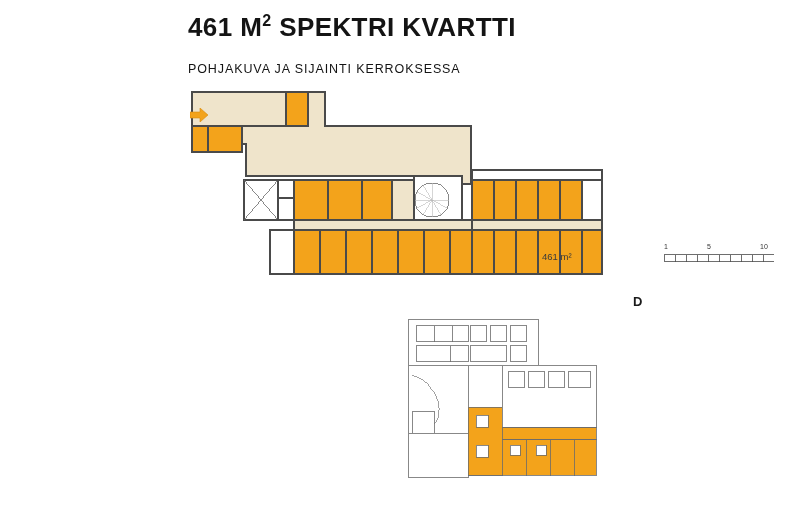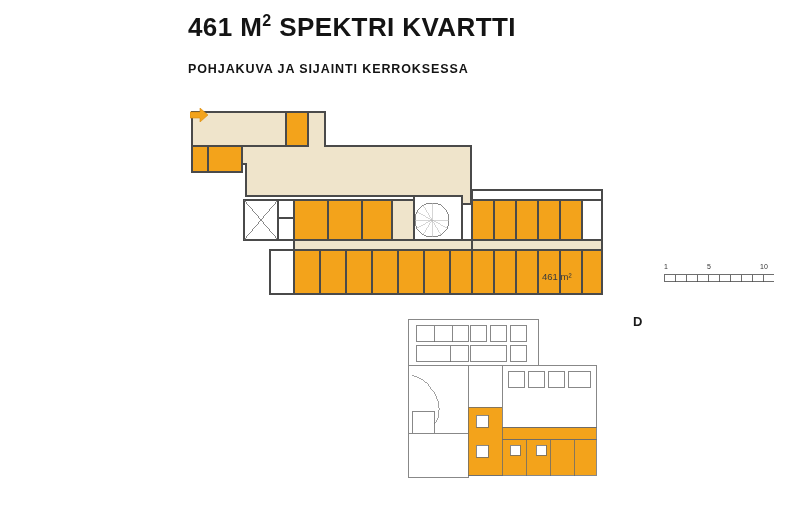--- a/index.html
+++ b/index.html
@@ -35,41 +35,41 @@
   .title .sup {
     font-size: 16px;
     vertical-align: super;
     font-weight: 700;
   }
   .subtitle {
     position: absolute;
     left: 188px;
     top: 62px;
     font-size: 12.5px;
-    font-weight: 700;
+    font-weight: 400;
     letter-spacing: 0.9px;
     color: #141414;
     white-space: nowrap;
   }
   .caption {
     position: absolute;
     left: 233px;
     top: 396px;
     font-size: 11.5px;
     color: #1a1a1a;
     line-height: 17px;
     white-space: nowrap;
   }
   .caption .line2 { letter-spacing: 0px; }
   .caption .spaced { letter-spacing: 2.2px; }
 
   .floorplan {
     position: absolute;
     left: 186px;
-    top: 104px;
+    top: 84px;
     width: 420px;
     height: 215px;
   }
   .mini {
     position: absolute;
     left: 390px;
     top: 315px;
     width: 225px;
     height: 170px;
   }

